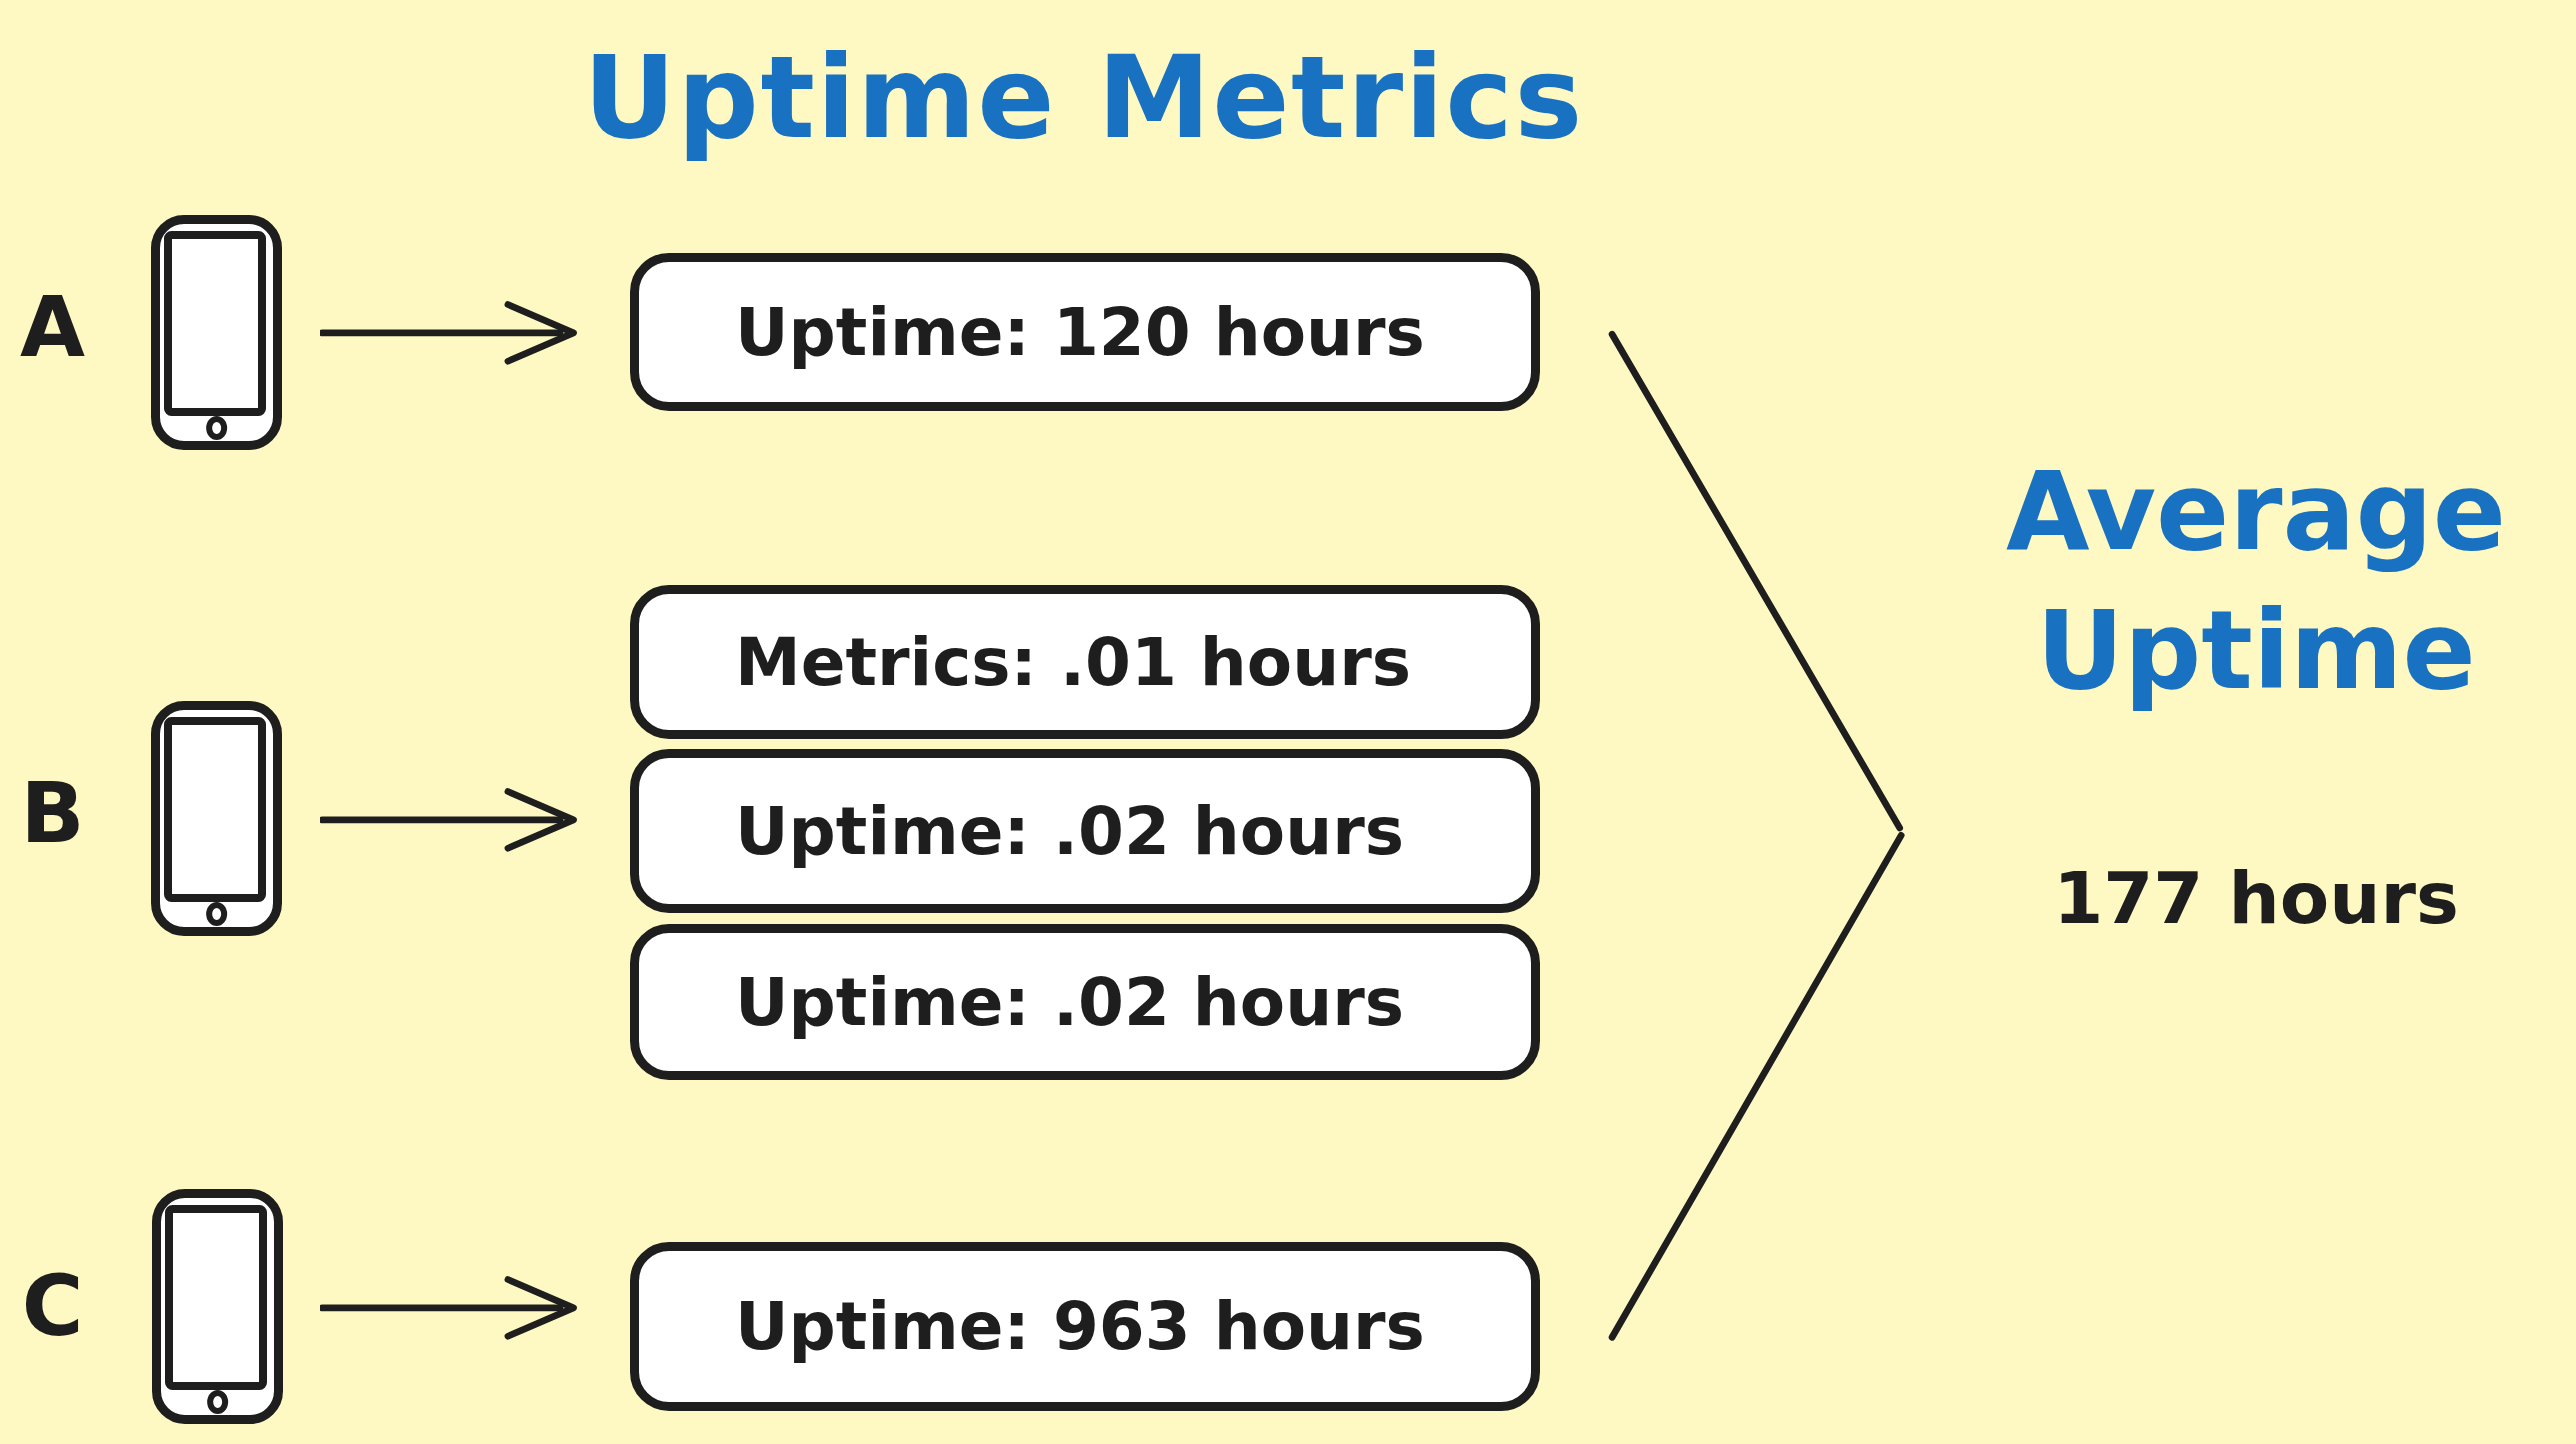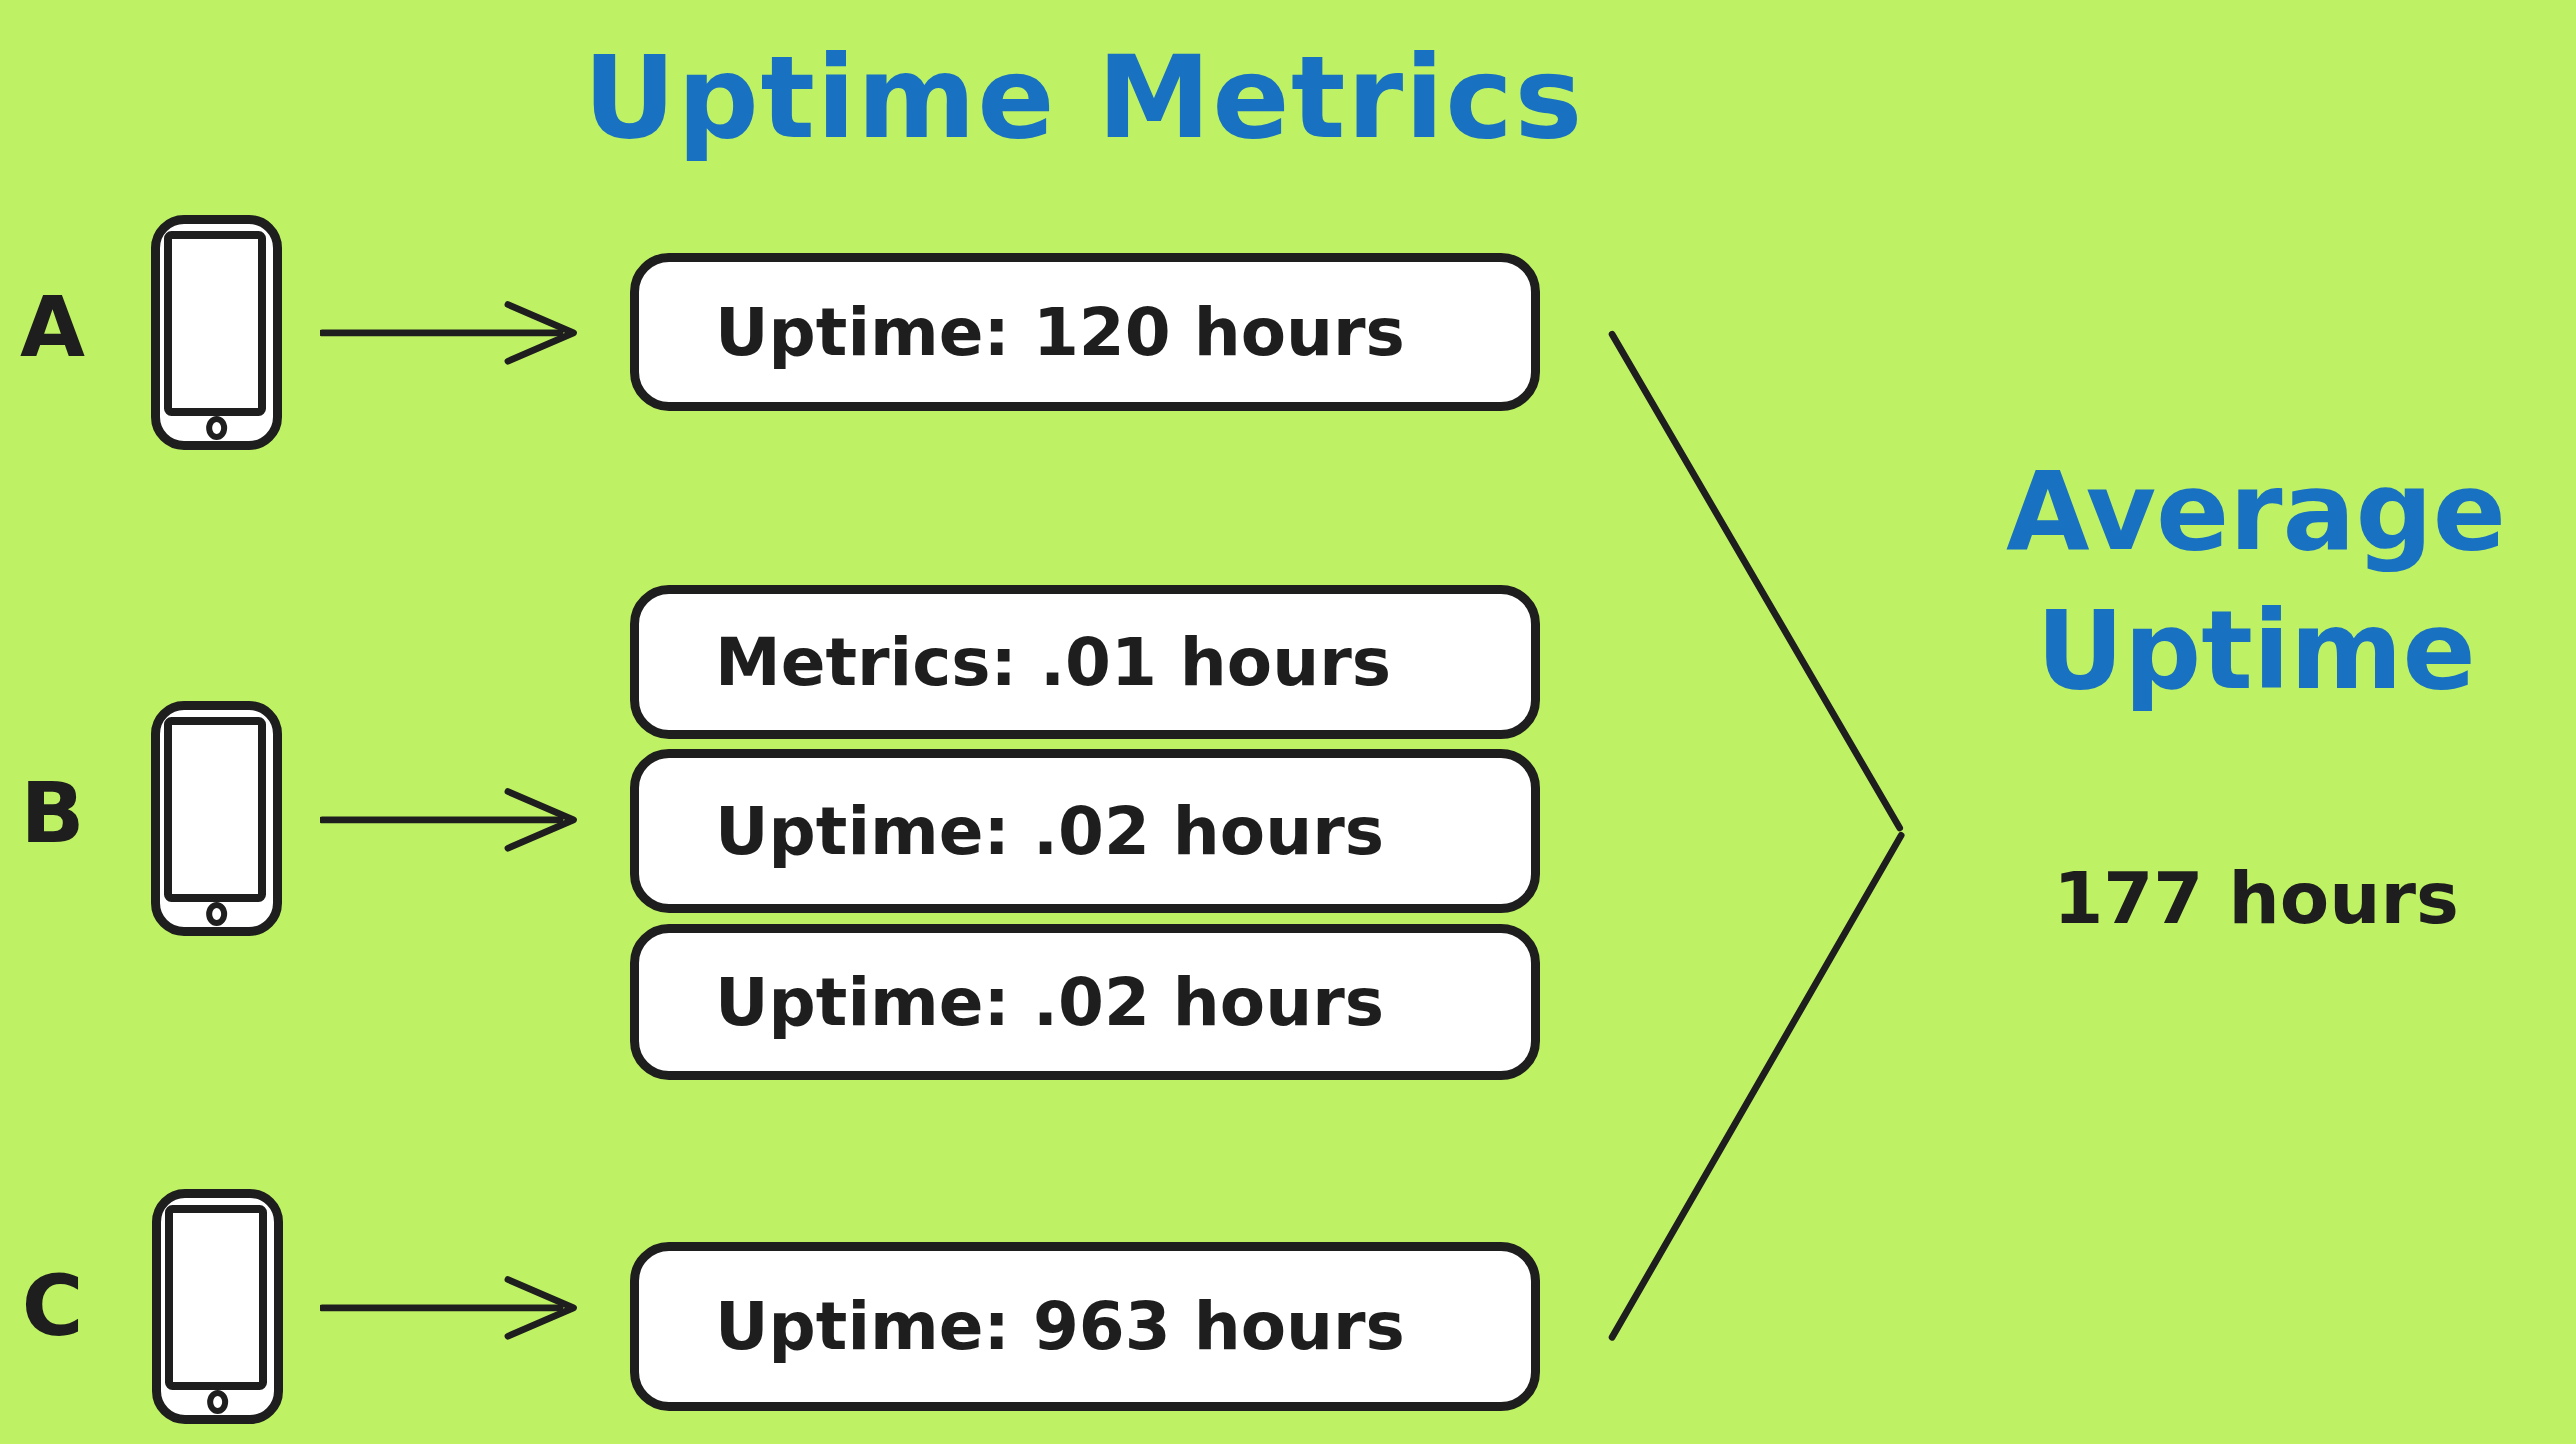--- a/index.html
+++ b/index.html
@@ -1,20 +1,20 @@
 <!DOCTYPE html>
 <html style="font-size:12px"><head>
 <meta charset="utf-8">
 <style>
   html,body{margin:0;padding:0;background:#ffffff;}
   .canvas{
     position:relative;
     width:2576px;
     height:1444px;
-    background:#bef264;
+    background:#fef9c3;
     overflow:hidden;
     font-family:"DejaVu Sans", sans-serif;
     color:#1e1e1e;
   }
   
   .title{
     position:absolute;
     left:508px; top:31px; width:1151px;
     text-align:center;
     font-size:114px; font-weight:bold;
@@ -88,21 +88,21 @@
   }
   
   .ubox{
     position:absolute;
     left:630px; width:910px;
     box-sizing:border-box;
     border:9.7px solid #1e1e1e;
     border-radius:39px;
     background:#ffffff;
     display:flex; align-items:center;
-    padding-left:76px;
+    padding-left:96px;
   }
   .ubox .box-text{
     font-size:66px; font-weight:bold;
     color:#1e1e1e;
     white-space:nowrap;
   }
   .ubox.box-a {top:253px;  height:158px;}
   .ubox.box-b1{top:585px;  height:154px;}
   .ubox.box-b2{top:749px; height:164px;}
   .ubox.box-b3{top:924px; height:156px;}

